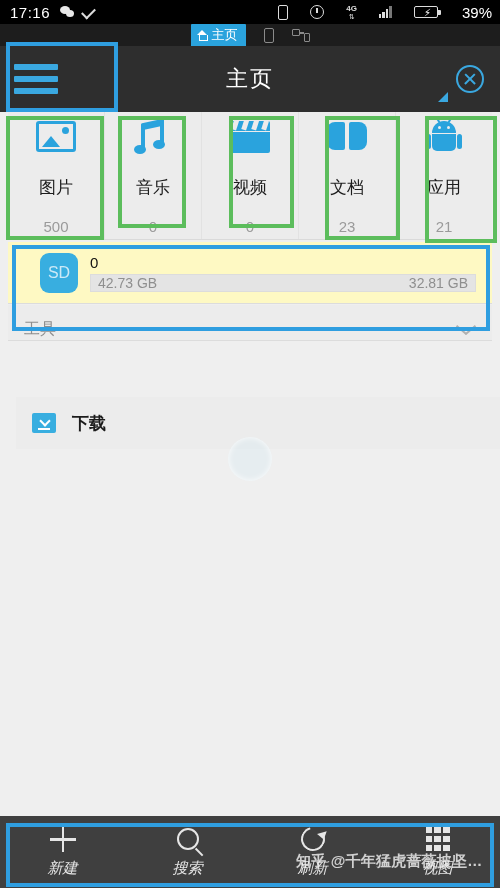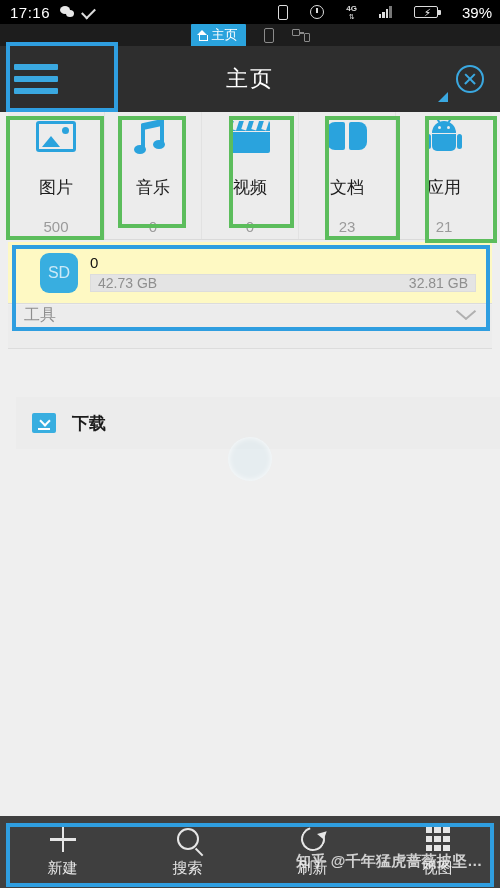--- a/index.html
+++ b/index.html
@@ -169,22 +169,22 @@
   .sd-body { flex:1; margin-left:12px; margin-right:16px; }
   .sd-title { font-size:15px; color:#111; margin-bottom:3px; }
   .sd-bar {
     height:18px; background:#e4e4e4; border:1px solid #dcdcdc; position:relative;
     display:flex; align-items:center; justify-content:space-between; padding:0 7px;
   }
   .sd-used, .sd-total { font-size:14px; color:#8f8f8f; position:relative; z-index:2; }
 
   
   .srow {
-    position:absolute; left:8px; width:484px; height:44px; background:#ececec;
-    display:flex; align-items:flex-start; padding:0 16px; border-bottom:1px solid #dcdcdc;
+    position:absolute; left:8px; width:484px; height:36px; background:#ececec;
+    display:flex; align-items:flex-end; padding:0 16px; border-bottom:1px solid #dcdcdc;
   }
   .srow .stitle { font-size:16px; color:#8e8e8e; }
   .chev { margin-left:auto; width:20px; height:20px; position:relative; }
   .chev::before, .chev::after { content:""; position:absolute; width:13px; height:2px; background:#b0b0b0; top:9px; }
   .chev.down::before { left:-1px; transform: rotate(40deg); }
   .chev.down::after  { left:8px;  transform: rotate(-40deg); }
   .chev.up::before   { left:-1px; transform: rotate(-40deg); }
   .chev.up::after    { left:8px;  transform: rotate(40deg); }
 
   .frow {
@@ -205,21 +205,21 @@
     border-radius:50%; background:rgba(222,235,240,.55);
     box-shadow: inset 0 0 6px rgba(255,255,255,.9);
   }
 
   
   .toolbar {
     position:absolute; bottom:0; left:0; width:500px; height:72px;
     background:#3f3f3f; display:flex; align-items:center;
   }
   .tool { flex:1; display:flex; flex-direction:column; align-items:center; gap:7px; }
-  .tool .tlabel { font-size:15px; color:#e6e6e6; }
+  .tool .tlabel { font-size:15px; color:#e6e6e6;font-style:italic; }
   .ti { height:26px; display:flex; align-items:center; justify-content:center; position:relative; }
   .ti-plus { width:26px; height:26px; position:relative; }
   .ti-plus::before { content:""; position:absolute; left:0; top:12px; width:26px; height:2.5px; background:#e6e6e6; }
   .ti-plus::after  { content:""; position:absolute; left:12px; top:0; width:2.5px; height:26px; background:#e6e6e6; }
   .ti-search { width:22px; height:22px; border:2.4px solid #e6e6e6; border-radius:50%; position:relative; }
   .ti-search::after { content:""; position:absolute; right:-7px; bottom:-5px; width:10px; height:2.4px; background:#e6e6e6; transform:rotate(45deg); }
   .ti-refresh { width:24px; height:24px; border:2.4px solid #e6e6e6; border-radius:50%; border-top-color:transparent; position:relative; transform:rotate(30deg); }
   .ti-refresh::after { content:""; position:absolute; right:-2px; top:-1px; width:0; height:0; border-left:5px solid transparent; border-right:5px solid transparent; border-bottom:7px solid #e6e6e6; transform:rotate(135deg); }
   .ti-grid { width:24px; height:24px; display:grid; grid-template-columns:repeat(3,1fr); grid-template-rows:repeat(3,1fr); gap:2.5px; }
   .ti-grid i { background:#e6e6e6; display:block; }

